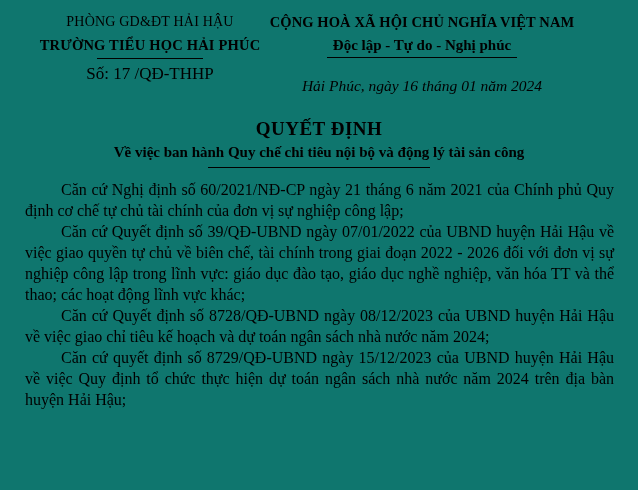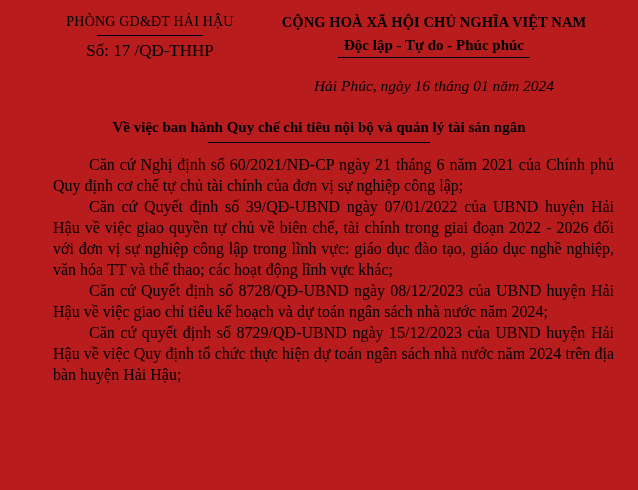--- a/index.html
+++ b/index.html
@@ -1,21 +1,21 @@
 <!DOCTYPE html>
 <html><head>
 <meta charset="utf-8">
 <style>
   * { margin: 0; padding: 0; box-sizing: border-box; }
   html, body { background: #ffffff; }
   .page {
     position: relative;
     width: 638px;
     height: 490px;
-    background: #b91c1c;
+    background: #0f766e;
     color: #000000;
     font-family: "Liberation Serif", "DejaVu Serif", serif;
     overflow: hidden;
   }
   
   .header { position: relative; height: 100px; }
   .header-left {
     position: absolute; top: 10px; left: 0;
     width: 300px; text-align: center;
   }
@@ -25,21 +25,21 @@
   .header-left .org-name {
     font-size: 14.5px; font-weight: bold; line-height: 23px; letter-spacing: 0.2px;
   }
   .rule-left {
     width: 106px; height: 0;
     border-top: 1.4px solid #000;
     margin: 1px auto 4px auto;
   }
   .header-left .doc-number { font-size: 17px; line-height: 22px; }
   .header-right {
-    position: absolute; top: 10px; left: 278px;
+    position: absolute; top: 10px; left: 266px;
     width: 312px; text-align: center;
   }
   .header-right .national-motto-line1 {
     font-size: 14.5px; font-weight: bold; line-height: 24px; letter-spacing: 0.1px;
   }
   .header-right .national-motto-line2 {
     display: inline-block;
     font-size: 15px; font-weight: bold; line-height: 22px;
     padding: 0 6px 1px 6px;
     border-bottom: 1.5px solid #000;
@@ -57,47 +57,49 @@
     margin: 4px auto 5px auto;
   }
   .doc-issuer { font-size: 16.5px; font-weight: bold; line-height: 24px; letter-spacing: 0.2px; }
   
   .body-text {
     margin: 11px 24px 0 25px;
     text-align: justify;
     font-size: 16px;
     line-height: 21px;
   }
-  .body-text p { text-indent: 36px; margin-left: 28px; }
+  .body-text p { text-indent: 36px; }
 </style>
 </head>
 <body>
 
 <div class="page">
 
   <div class="header">
 
     <div class="header-left">
       <div class="org-parent">PHÒNG GD&amp;ĐT HẢI HẬU</div>
+      <div class="org-name">TRƯỜNG TIỂU HỌC HẢI PHÚC</div>
       <div class="rule-left"></div>
       <div class="doc-number">Số:  17 /QĐ-THHP</div>
     </div>
 
     <div class="header-right">
       <div class="national-motto-line1">CỘNG HOÀ XÃ HỘI CHỦ NGHĨA VIỆT NAM</div>
       <div>
-        <span class="national-motto-line2">Độc lập - Tự do - Phúc phúc</span>
+        <span class="national-motto-line2">Độc lập - Tự do - Nghị phúc</span>
       </div>
       <div class="place-date">Hải Phúc, ngày 16 tháng 01 năm 2024</div>
     </div>
 
   </div>
 
   <div class="title-block">
-    <div class="doc-subtitle">Về việc ban hành Quy chế chi tiêu nội bộ và quản lý tài sản ngân</div>
+    <div class="doc-title">QUYẾT ĐỊNH</div>
+    <div class="doc-subtitle">Về việc ban hành Quy chế chi tiêu nội bộ và động lý tài sản công</div>
     <div class="rule-title"></div>
   </div>
 
   <div class="body-text">
     <p>Căn cứ Nghị định số 60/2021/NĐ-CP  ngày 21 tháng 6 năm 2021 của Chính phủ Quy định cơ chế tự chủ tài chính của đơn vị sự nghiệp công lập;</p>
     <p>Căn cứ Quyết định số 39/QĐ-UBND ngày 07/01/2022 của UBND huyện Hải Hậu về việc giao quyền tự chủ về biên chế, tài chính trong giai đoạn 2022 - 2026 đối với đơn vị sự nghiệp công lập trong lĩnh vực: giáo dục đào tạo, giáo dục nghề nghiệp, văn hóa TT và thể thao; các hoạt động lĩnh vực khác;</p>
     <p>Căn cứ Quyết định số 8728/QĐ-UBND ngày 08/12/2023 của UBND huyện Hải Hậu về việc giao chỉ tiêu kế hoạch và dự toán ngân sách nhà nước năm 2024;</p>
     <p>Căn cứ quyết định số 8729/QĐ-UBND ngày 15/12/2023 của UBND huyện Hải Hậu về việc Quy định tổ chức thực hiện dự toán ngân sách nhà nước năm 2024 trên địa bàn huyện Hải Hậu;</p>
 
   </div>

